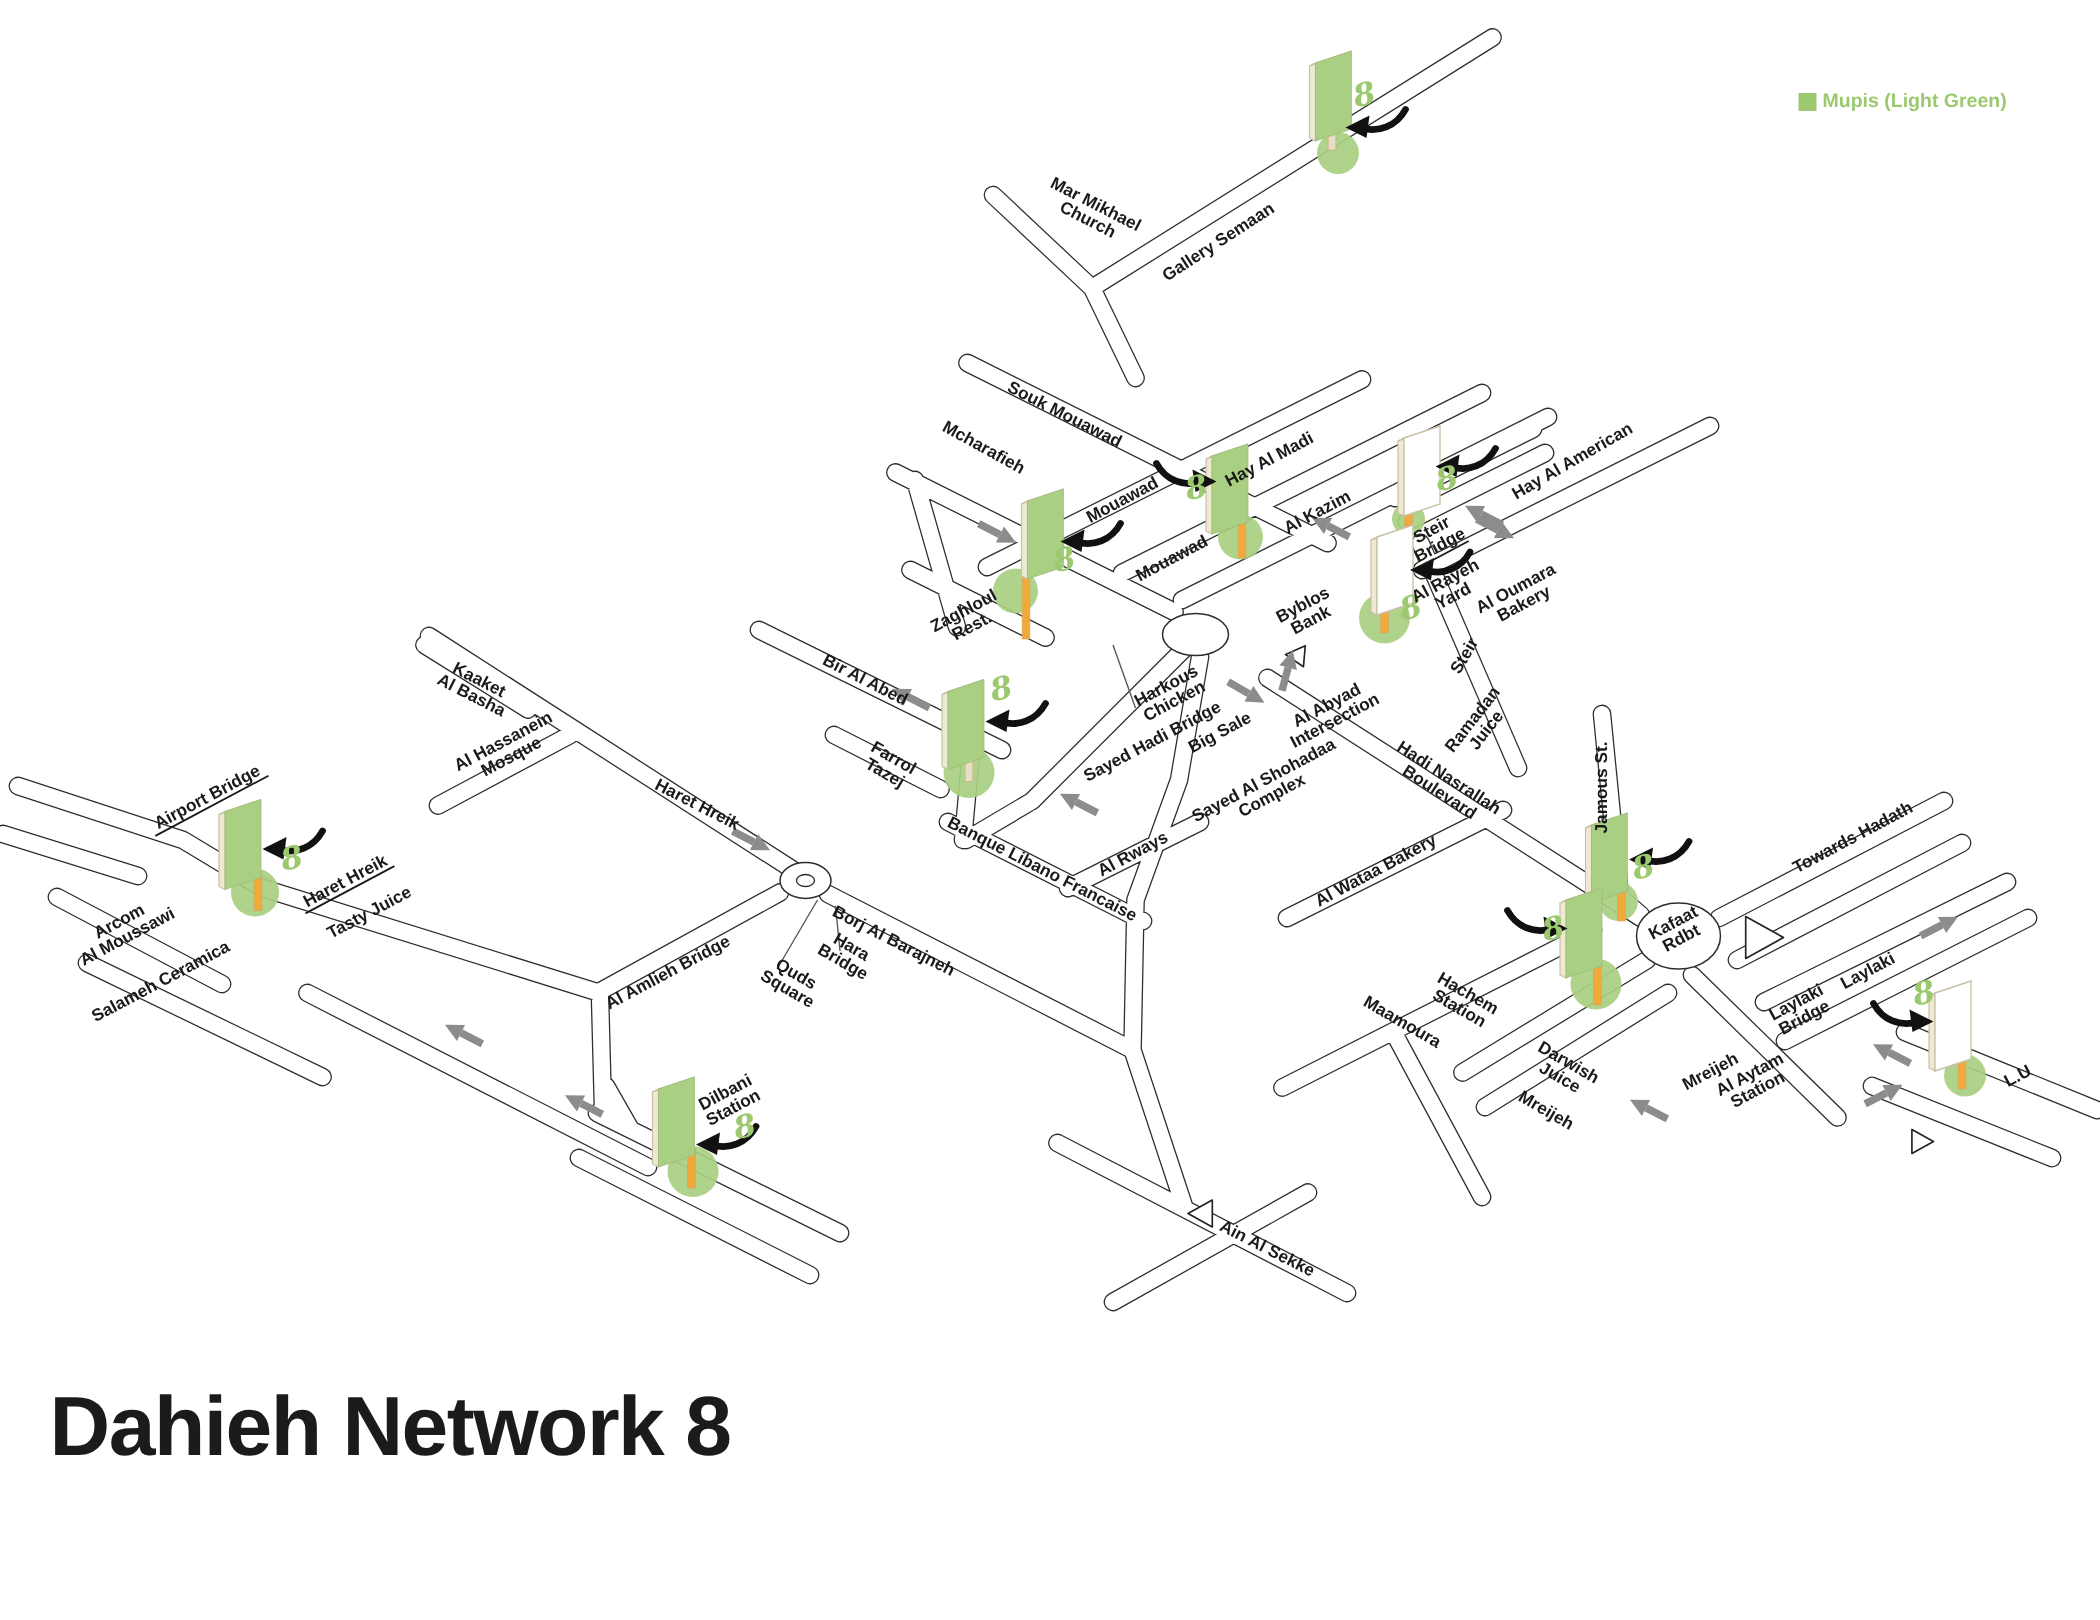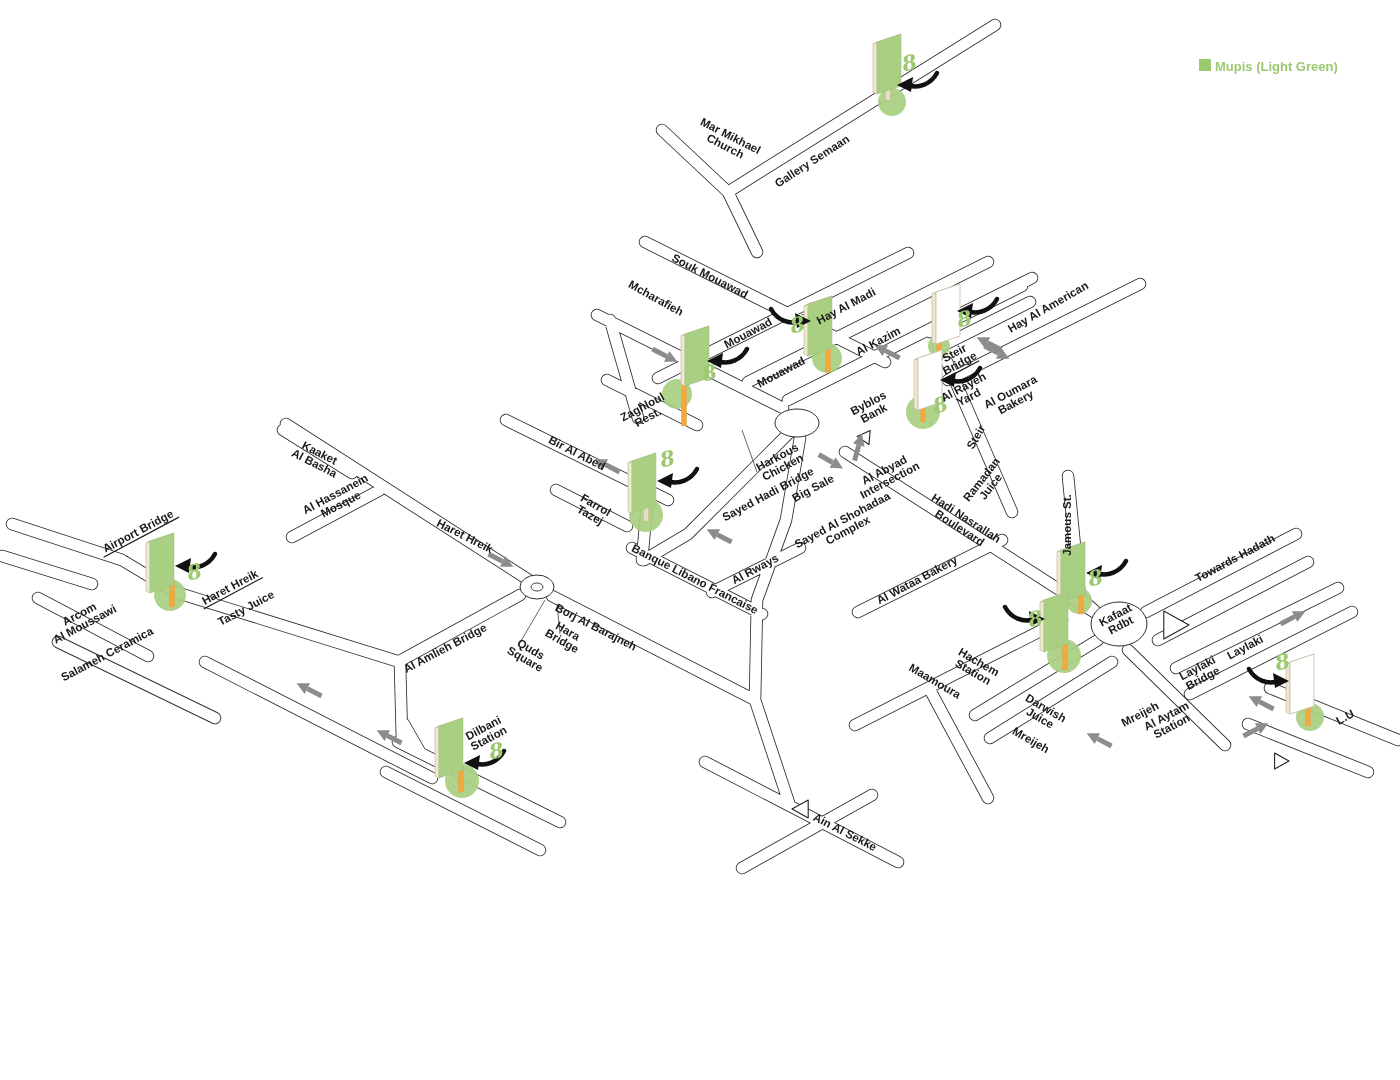--- a/index.html
+++ b/index.html
@@ -1,21 +1,21 @@
 <!DOCTYPE html>
 <html><head>
 <meta charset="utf-8">
 <style>
   html,body{margin:0;padding:0;background:#ffffff;}
   #stage{position:relative;width:1400px;height:1080px;background:#ffffff;overflow:hidden;
          font-family:"Liberation Sans",sans-serif;}
   #map-svg{position:absolute;left:0;top:0;}
   #page-title{position:absolute;left:33px;top:918px;font-size:56px;font-weight:bold;
               color:#1d1b1a;letter-spacing:-1px;font-family:"Liberation Sans",sans-serif;}
-  #legend{position:absolute;left:1199px;top:59px;display:flex;align-items:flex-start;gap:4px;}
+  #legend{position:absolute;left:1199px;top:59px;display:flex;align-items:flex-end;gap:4px;}
   #legend .swatch{width:12px;height:12px;display:inline-block;}
   #legend .ltext{font-size:13px;font-weight:bold;}
   text.street{font-weight:bold;fill:#1a1a1a;}
   text.eight{font-family:"DejaVu Serif",serif;font-style:italic;font-weight:bold;}
 </style>
 </head>
 <body>
 
 <div id="stage">
   <svg id="map-svg" width="1400" height="1080" viewBox="0 0 1400 1080" xmlns="http://www.w3.org/2000/svg">
@@ -390,13 +390,14 @@
       <g transform="translate(845,832) rotate(27)">
         <text text-anchor="middle" class="street" font-size="11.5" font-family="&quot;Liberation Sans&quot;,sans-serif"><tspan x="0" dy="4">Ain Al Sekke</tspan></text>
       </g>
     </svg>
 
   <div id="legend">
     <span class="swatch" style="background: rgb(156, 201, 111);"></span>
     <span class="ltext" style="color: rgb(156, 201, 111);">Mupis (Light Green)</span>
   </div>
 
+  <div id="page-title">Dahieh Network 8</div>
 </div>
 
 </body></html>

